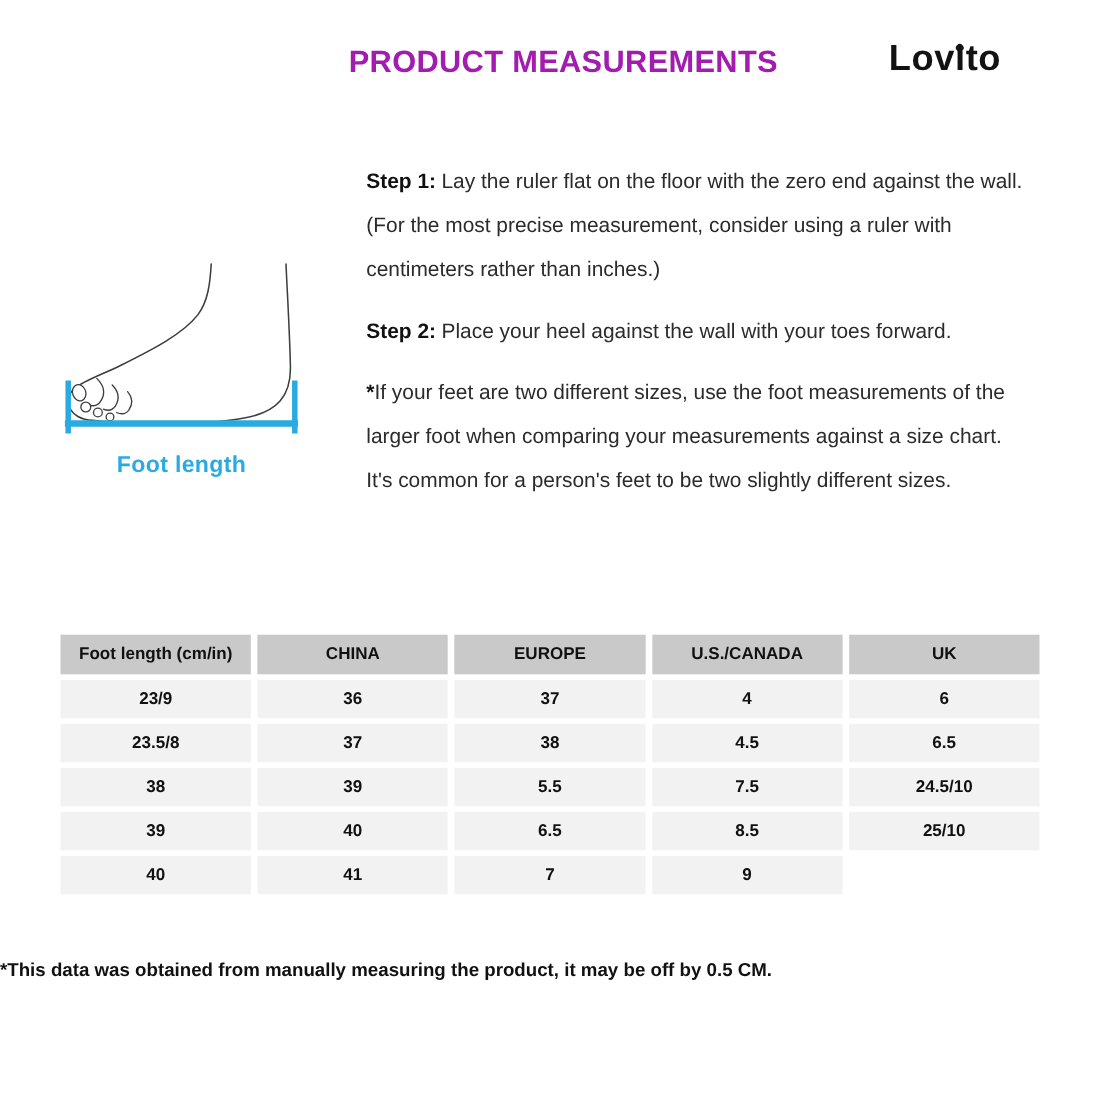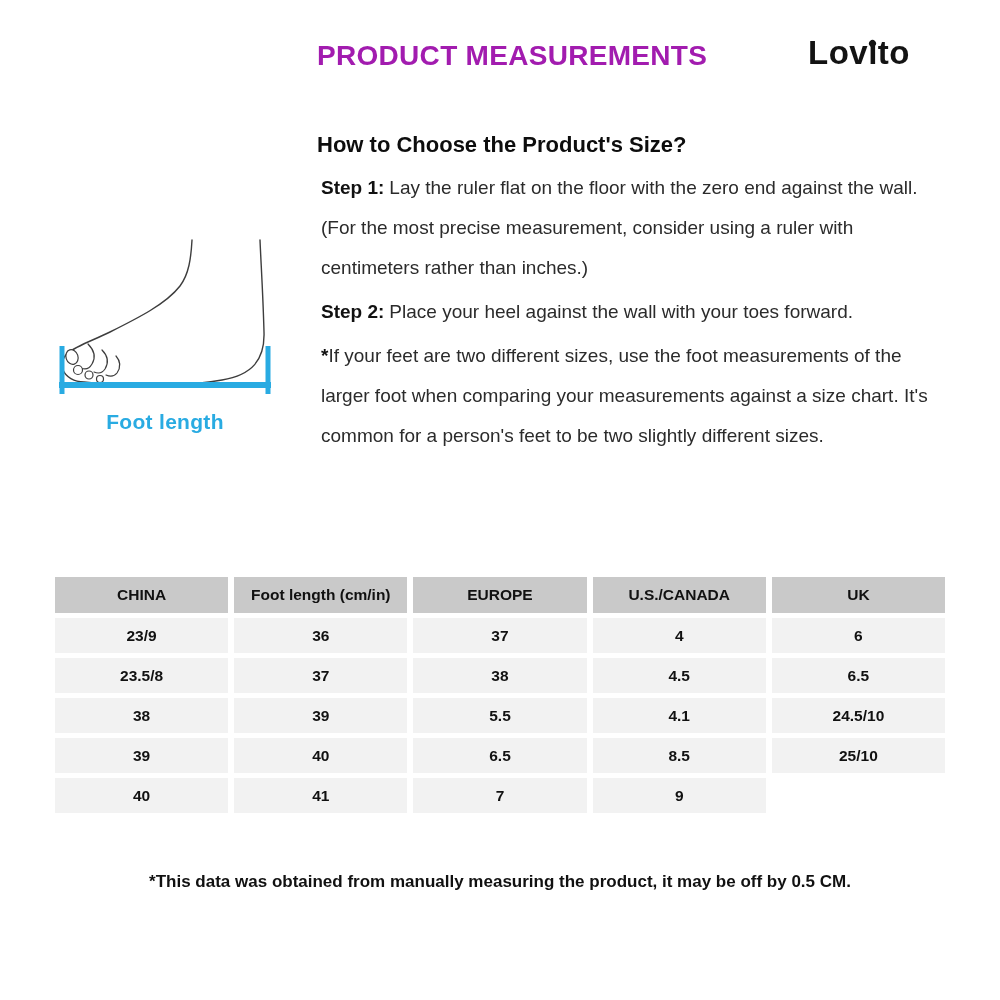--- a/index.html
+++ b/index.html
@@ -26,39 +26,39 @@
   .foot-fig{position:absolute;left:58px;top:236px;width:214px;margin:0;}
   .foot-caption{
     margin-top:8px;text-align:center;font-size:21px;font-weight:700;
     color:#29ABE2;letter-spacing:0.3px;
   }
   
   .guide{position:absolute;left:317px;top:130px;width:632px;}
   .guide h2{
     margin:0 0 8px 0;font-size:22px;line-height:30px;font-weight:800;color:#0d0d0d;
   }
-  .guide p{margin:4px;font-size:19px;line-height:40px;color:#2b2b2b;}
+  .guide p{margin:16px;font-size:19px;line-height:40px;color:#2b2b2b;}
   .guide p b{color:#111;font-weight:800;margin-right:5px;}
   .guide p b.star{margin-right:0;}
   
   .size-table{
     position:absolute;left:55px;top:577px;width:890px;
     display:grid;grid-template-columns:repeat(5,1fr);column-gap:6px;row-gap:5px;
   }
   .size-table .th{
     background:#c9c9c9;height:36px;display:flex;align-items:center;justify-content:center;
     font-size:15.5px;font-weight:800;color:#111;
   }
   .size-table .td{
     background:#f2f2f2;height:35px;display:flex;align-items:center;justify-content:center;
     font-size:15.5px;font-weight:800;color:#111;
   }
   
   .footnote{
-    position:absolute;left:0;top:872px;width:1000px;text-align:center;
+    position:absolute;left:0;top:872px;width:1000px;
     font-size:17px;font-weight:700;color:#111;
   }
 </style>
 </head>
 <body>
 
 <div class="page">
 
   <div class="title">PRODUCT MEASUREMENTS</div>
 
@@ -79,49 +79,48 @@
       <circle cx="42" cy="143" r="3.5" fill="#fff" stroke="#3d3d3d" stroke-width="1.2"></circle>
 
       <line x1="4" y1="110" x2="4" y2="158" stroke="#29ABE2" stroke-width="5"></line>
       <line x1="210" y1="110" x2="210" y2="158" stroke="#29ABE2" stroke-width="5"></line>
       <line x1="1" y1="149" x2="213" y2="149" stroke="#29ABE2" stroke-width="6"></line>
     </svg>
     <figcaption class="foot-caption">Foot length</figcaption>
   </figure>
 
   <div class="guide">
-    <h2>How to Choose the Product's Size?</h2>
     <p><b>Step 1:</b><span>Lay the ruler flat on the floor with the zero end against the wall. (For the most precise measurement, consider using a ruler with centimeters rather than inches.)</span></p>
     <p><b>Step 2:</b><span>Place your heel against the wall with your toes forward.</span></p>
     <p><b class="star">*</b><span>If your feet are two different sizes, use the foot measurements of the larger foot when comparing your measurements against a size chart. It's common for a person's feet to be two slightly different sizes.</span></p>
   </div>
 
   <div class="size-table">
+    <div class="th">Foot length (cm/in)</div>
     <div class="th">CHINA</div>
-    <div class="th">Foot length (cm/in)</div>
     <div class="th">EUROPE</div>
     <div class="th">U.S./CANADA</div>
     <div class="th">UK</div>
 
     <div class="td">23/9</div>
     <div class="td">36</div>
     <div class="td">37</div>
     <div class="td">4</div>
     <div class="td">6</div>
 
     <div class="td">23.5/8</div>
     <div class="td">37</div>
     <div class="td">38</div>
     <div class="td">4.5</div>
     <div class="td">6.5</div>
 
     <div class="td">38</div>
     <div class="td">39</div>
     <div class="td">5.5</div>
-    <div class="td">4.1</div>
+    <div class="td">7.5</div>
 
     <div class="td">24.5/10</div>
     <div class="td">39</div>
     <div class="td">40</div>
     <div class="td">6.5</div>
     <div class="td">8.5</div>
 
     <div class="td">25/10</div>
     <div class="td">40</div>
     <div class="td">41</div>

